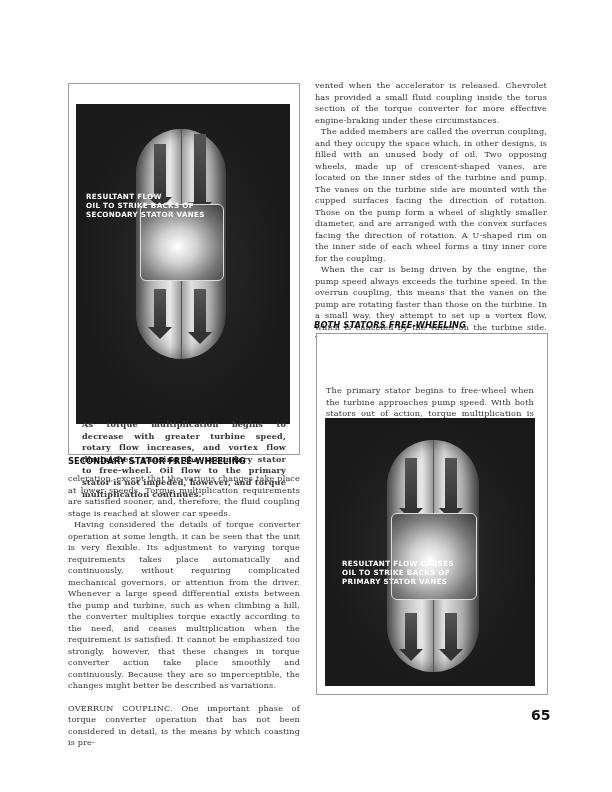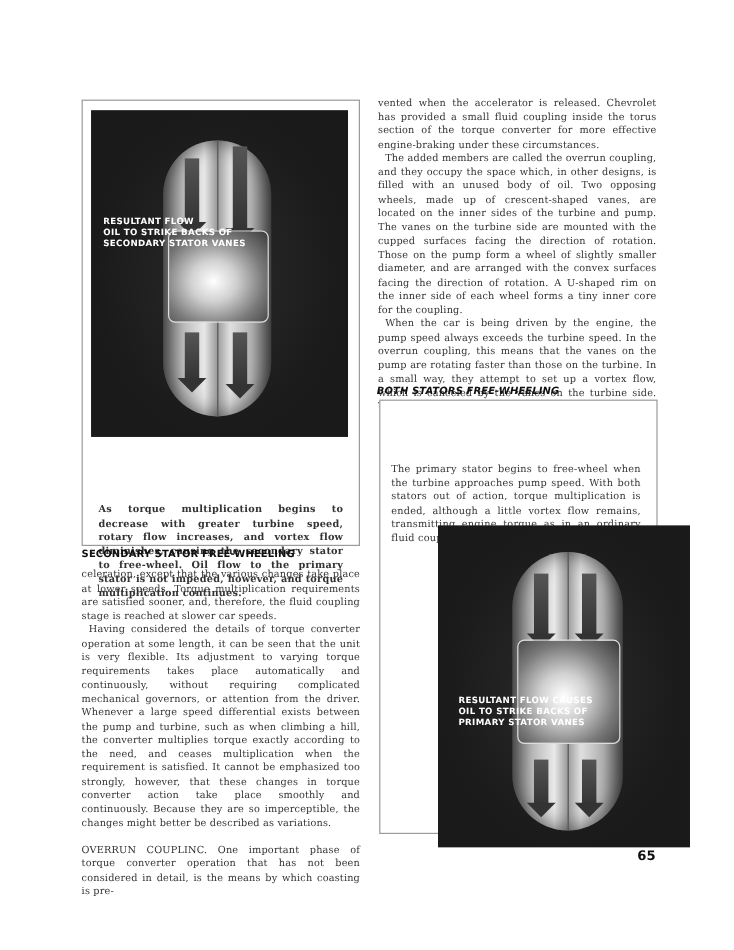--- a/index.html
+++ b/index.html
@@ -19,27 +19,27 @@
       background: radial-gradient(ellipse at 45% 55%, #ffffff 0%, #d0d0d0 30%, #7a7a7a 65%, #3a3a3a 100%);
       border: 1px solid #ddd; }
     .fig-label { position: absolute; color: #fff; font-family: "DejaVu Sans", sans-serif;
       font-weight: bold; font-size: 7.2px; line-height: 9px; letter-spacing: 0.3px; white-space: pre; }
     .caption { position: absolute; font-size: 8.1px; line-height: 11.6px; text-align: justify; color: #333; letter-spacing: 0.2px; margin-top: 41px; }
     .heading { position: absolute; font-family: "DejaVu Sans", sans-serif; font-weight: bold; font-size: 8.3px; color: #111; letter-spacing: 0.1px; }
     .col { position: absolute; font-size: 8.1px; line-height: 11.5px; text-align: justify; color: #333; letter-spacing: 0.15px; }
     .col p { margin: 0; text-indent: 0; }
     .col p.ind { text-indent: 6px; }
     .col p.gap { margin-top: 11px; }
-    .pagenum { position: absolute; font-family: "DejaVu Sans", sans-serif; font-weight: bold; font-size: 11px; color: #111; }
+    .pagenum { position: absolute; font-family: "DejaVu Sans", sans-serif; font-weight: bold; font-size: 14px; color: #111; }
   </style>
 </head>
 <body>
 
 <div class="frame" style="left:68px; top:83px; width:230px; height:370px;"></div>
-<div class="photo" style="left:76px; top:92px; width:214px; height:272px;">
+<div class="photo" style="left:76px; top:104px; width:214px; height:320px;">
   <div class="capsule" style="left:60px; top:25px; width:90px; height:230px;">
       <div class="seam"></div>
     </div>
   <div class="arrow" style="left:78px; top:40px; height:55px;"></div>
   <div class="arrow" style="left:118px; top:30px; height:70px;"></div>
   <div class="core" style="left:64px; top:100px; width:82px; height:75px;"></div>
   <div class="arrow" style="left:78px; top:185px; height:40px;"></div>
   <div class="arrow" style="left:118px; top:185px; height:45px;"></div>
   <div class="fig-label" style="left:10px; top:88px;">RESULTANT FLOW
 OIL TO STRIKE BACKS OF
@@ -56,21 +56,21 @@
 
 <div class="col" style="left:315px; top:80px; width:232px;">
   <p>vented when the accelerator is released. Chevrolet has provided a small fluid coupling inside the torus section of the torque converter for more effective engine-braking under these circumstances.</p>
   <p class="ind">The added members are called the overrun coupling, and they occupy the space which, in other designs, is filled with an unused body of oil. Two opposing wheels, made up of crescent-shaped vanes, are located on the inner sides of the turbine and pump. The vanes on the turbine side are mounted with the cupped surfaces facing the direction of rotation. Those on the pump form a wheel of slightly smaller diameter, and are arranged with the convex surfaces facing the direction of rotation. A U-shaped rim on the inner side of each wheel forms a tiny inner core for the coupling.</p>
   <p class="ind">When the car is being driven by the engine, the pump speed always exceeds the turbine speed. In the overrun coupling, this means that the vanes on the pump are rotating faster than those on the turbine. In a small way, they attempt to set up a vortex flow, which is canceled by the vanes on the turbine side. These have a greater pumping capacity, even though</p>
 </div>
 
 <div class="heading" style="left:314px; top:320px;font-style:italic;">BOTH STATORS FREE-WHEELING</div>
 <div class="frame" style="left:316px; top:333px; width:230px; height:360px;"></div>
 <div class="caption" style="left:326px; top:344px; width:208px;">The primary stator begins to free-wheel when the turbine approaches pump speed. With both stators out of action, torque multiplication is ended, although a little vortex flow remains, transmitting engine torque as in an ordinary fluid coupling.</div>
-<div class="photo" style="left:325px; top:438px; width:210px; height:268px;margin-left:40px;">
+<div class="photo" style="left:325px; top:418px; width:210px; height:268px;">
   <div class="capsule" style="left:62px; top:22px; width:92px; height:232px;">
       <div class="seam"></div>
     </div>
   <div class="arrow" style="left:80px; top:40px; height:52px;"></div>
   <div class="arrow" style="left:120px; top:40px; height:52px;"></div>
   <div class="core" style="left:66px; top:95px; width:84px; height:85px;"></div>
   <div class="arrow" style="left:80px; top:195px; height:38px;"></div>
   <div class="arrow" style="left:120px; top:195px; height:38px;"></div>
   <div class="fig-label" style="left:17px; top:141px;">RESULTANT FLOW CAUSES
 OIL TO STRIKE BACKS OF

